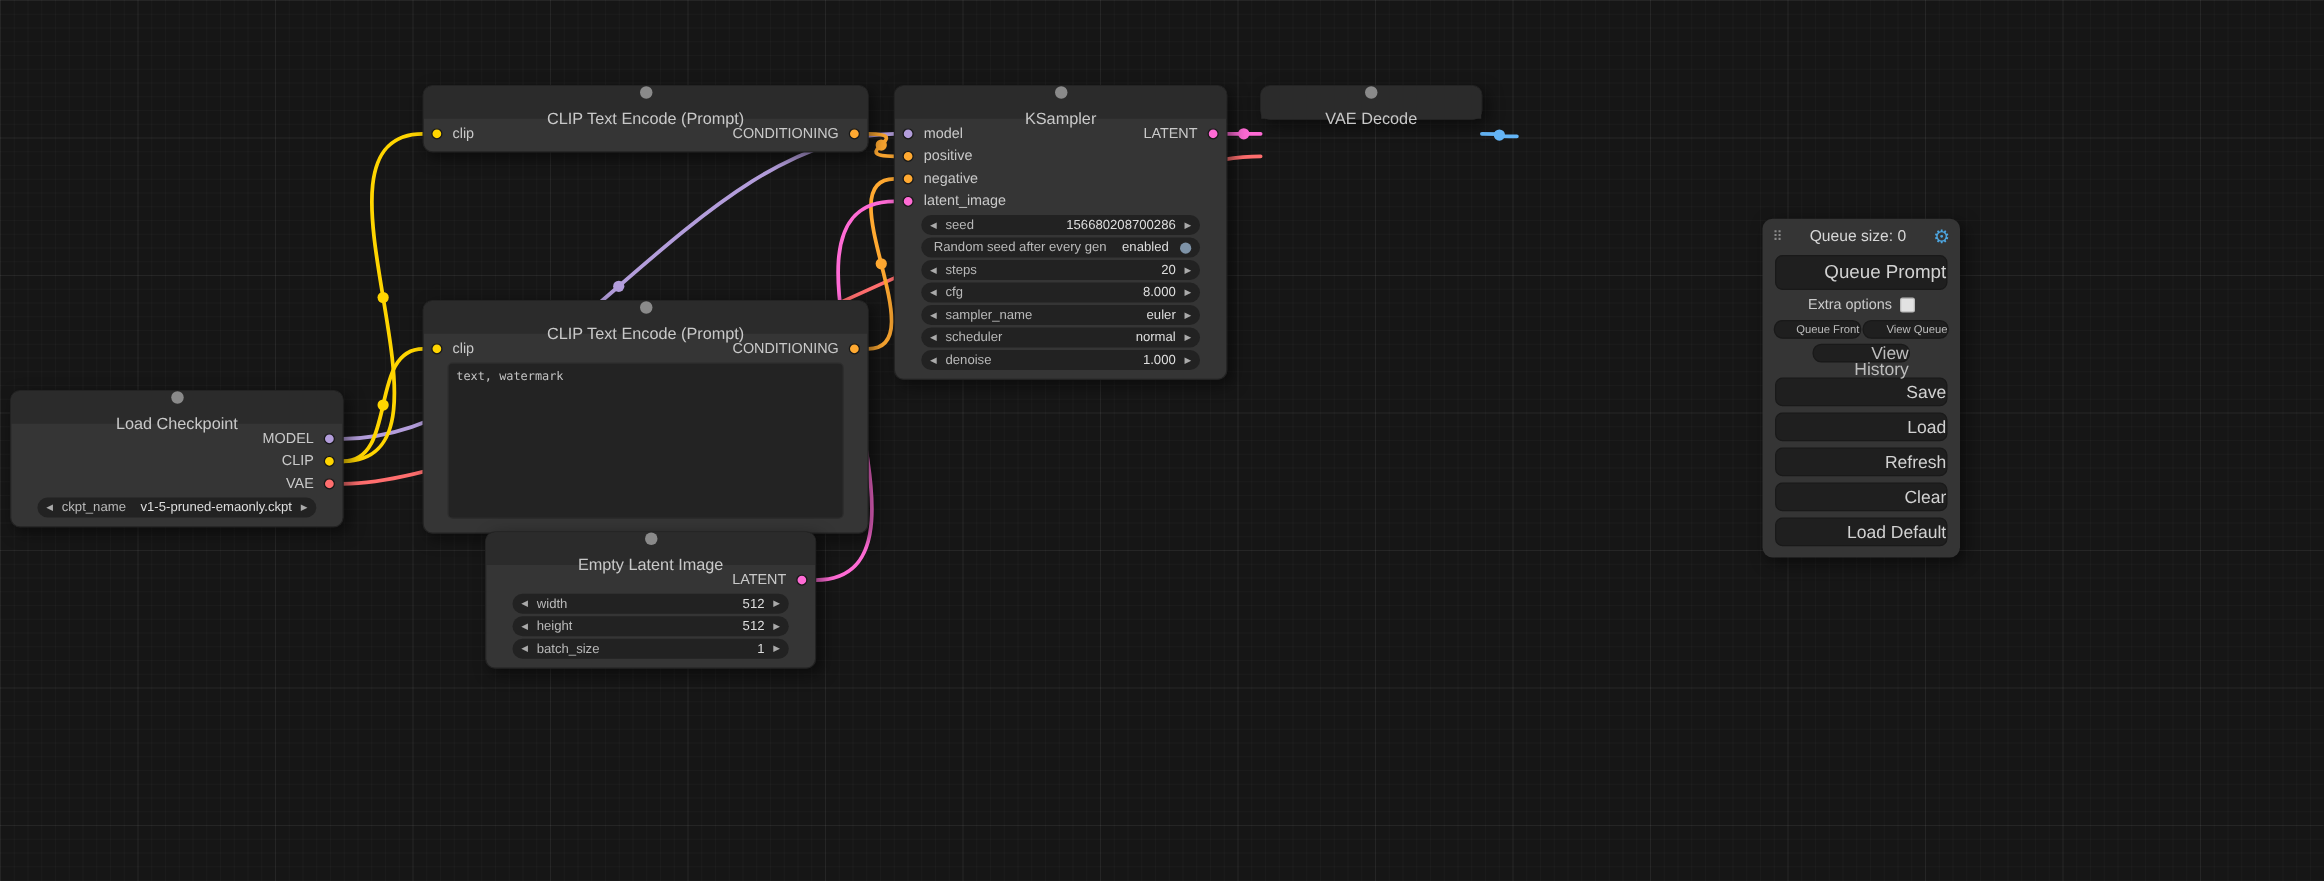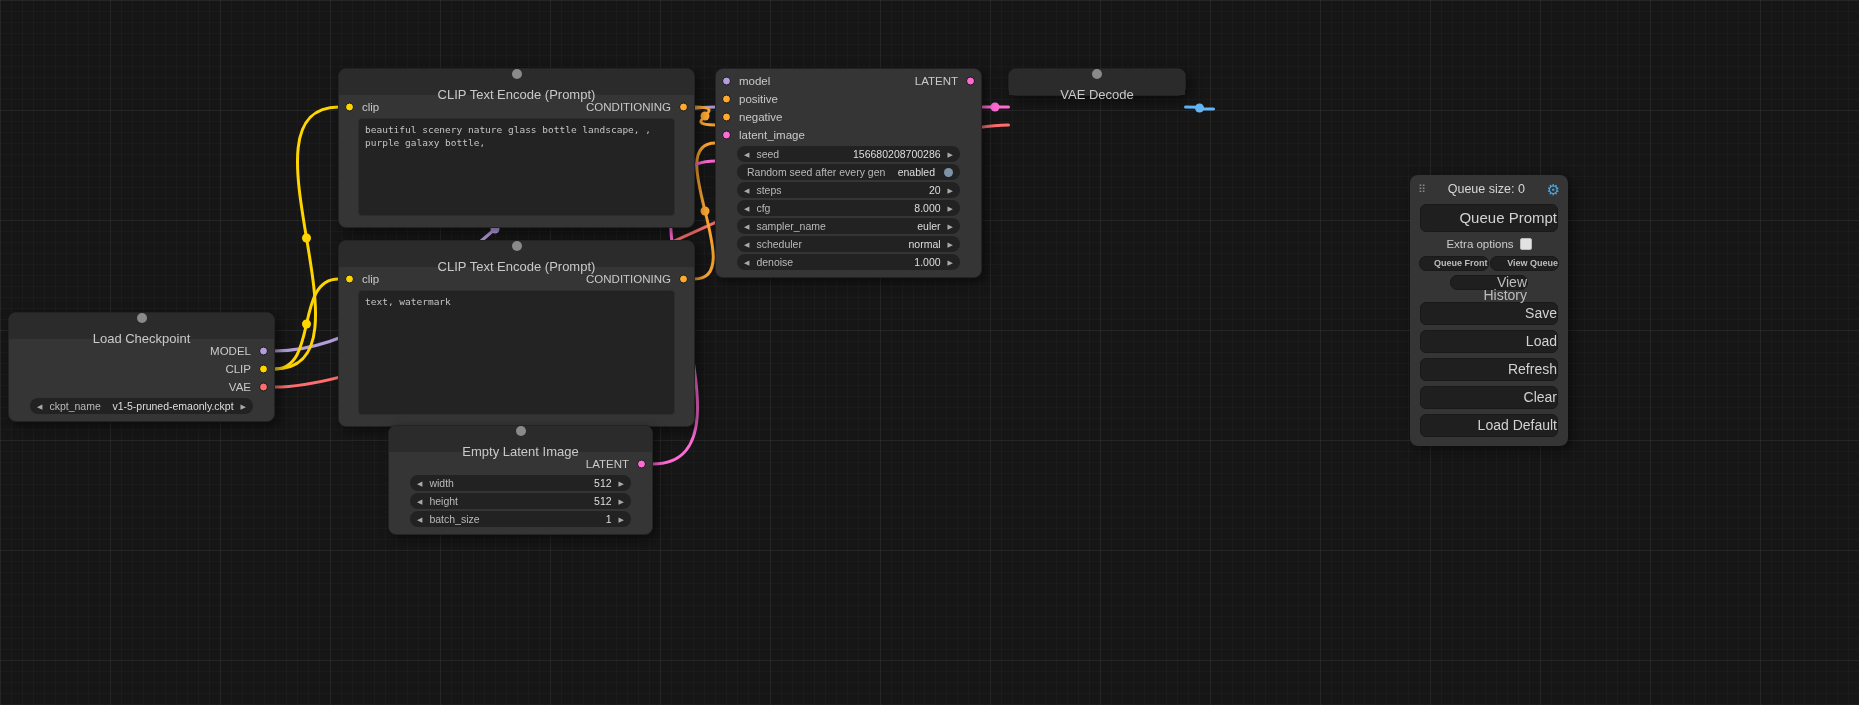--- a/index.html
+++ b/index.html
@@ -56,21 +56,21 @@
   .menu-header{display:flex;align-items:center;justify-content:space-between;padding:0 8px;height:18px;}
   .drag-handle{color:#8a8a8a;font-size:11px;cursor:move;}
   .queue-size{color:#d6d6d6;font-size:12.5px;}
   .gear{color:#4da6e0;font-size:15px;line-height:1;cursor:pointer;}
   .btn{display:block;background:#1f1f1f;border:1px solid #191919;border-radius:6px;color:#d2d2d2;
     text-align:right;cursor:pointer;font-family:"Liberation Sans",sans-serif;}
   .btn-queue{margin:6px 10px 3px;height:26px;line-height:26px;font-size:15px;}
   .extra-row{display:flex;align-items:center;justify-content:center;gap:6px;height:18px;
     color:#cccccc;font-size:11.5px;margin-top:2px;}
   .checkbox{width:10px;height:10px;background:#e2e2e2;border-radius:2px;border:1px solid #bbb;}
-  .small-row{display:flex;gap:1px;margin:3px 9px 0;font-weight:bold;}
+  .small-row{display:flex;gap:1px;margin:3px 9px 0;}
   .btn-small{flex:1;height:13px;line-height:13px;font-size:9px;border-radius:7px;color:#bdbdbd;}
   .history-row{display:flex;justify-content:center;margin:4px 0 2px;}
   .btn-history{width:76px;height:13px;line-height:13px;font-size:14px;border-radius:7px;color:#bdbdbd;}
   .btn-big{margin:5px 10px 0;height:21px;line-height:21px;font-size:14px;}
   .btn-big.first{margin-top:12px;}
 </style>
 </head>
 <body>
 
 <div id="canvas">
@@ -127,21 +127,20 @@
       <span class="title-dot"></span>
       <span>CLIP Text Encode (Prompt)</span>
     </div>
     <div class="node-body">
       <div class="slot-row">
         <span class="port in" style="background: rgb(255, 213, 0);"></span>
         <span>clip</span>
         <span class="slot-right">CONDITIONING</span>
         <span class="port out" style="background: rgb(255, 169, 49);"></span>
       </div>
-      <div class="textbox" id="tb-cp">beautiful scenery nature glass bottle landscape, , purple galaxy bottle,</div>
     </div>
   </div>
 
   <div class="node" id="n-cn">
     <div class="node-title">
       <span class="title-dot"></span>
       <span>CLIP Text Encode (Prompt)</span>
     </div>
     <div class="node-body">
       <div class="slot-row">
@@ -179,20 +178,24 @@
       <div class="widget">
         <span class="arr">◀</span>
         <span class="wlabel">batch_size</span>
         <span class="wvalue">1</span>
         <span class="arr">▶</span>
       </div>
     </div>
   </div>
 
   <div class="node" id="n-ks">
+    <div class="node-title">
+      <span class="title-dot"></span>
+      <span>KSampler</span>
+    </div>
     <div class="node-body">
       <div class="slot-row">
         <span class="port in" style="background: rgb(179, 157, 219);"></span>
         <span>model</span>
         <span class="slot-right">LATENT</span>
         <span class="port out" style="background: rgb(255, 107, 213);"></span>
       </div>
       <div class="slot-row">
         <span class="port in" style="background: rgb(255, 169, 49);"></span>
         <span>positive</span>

